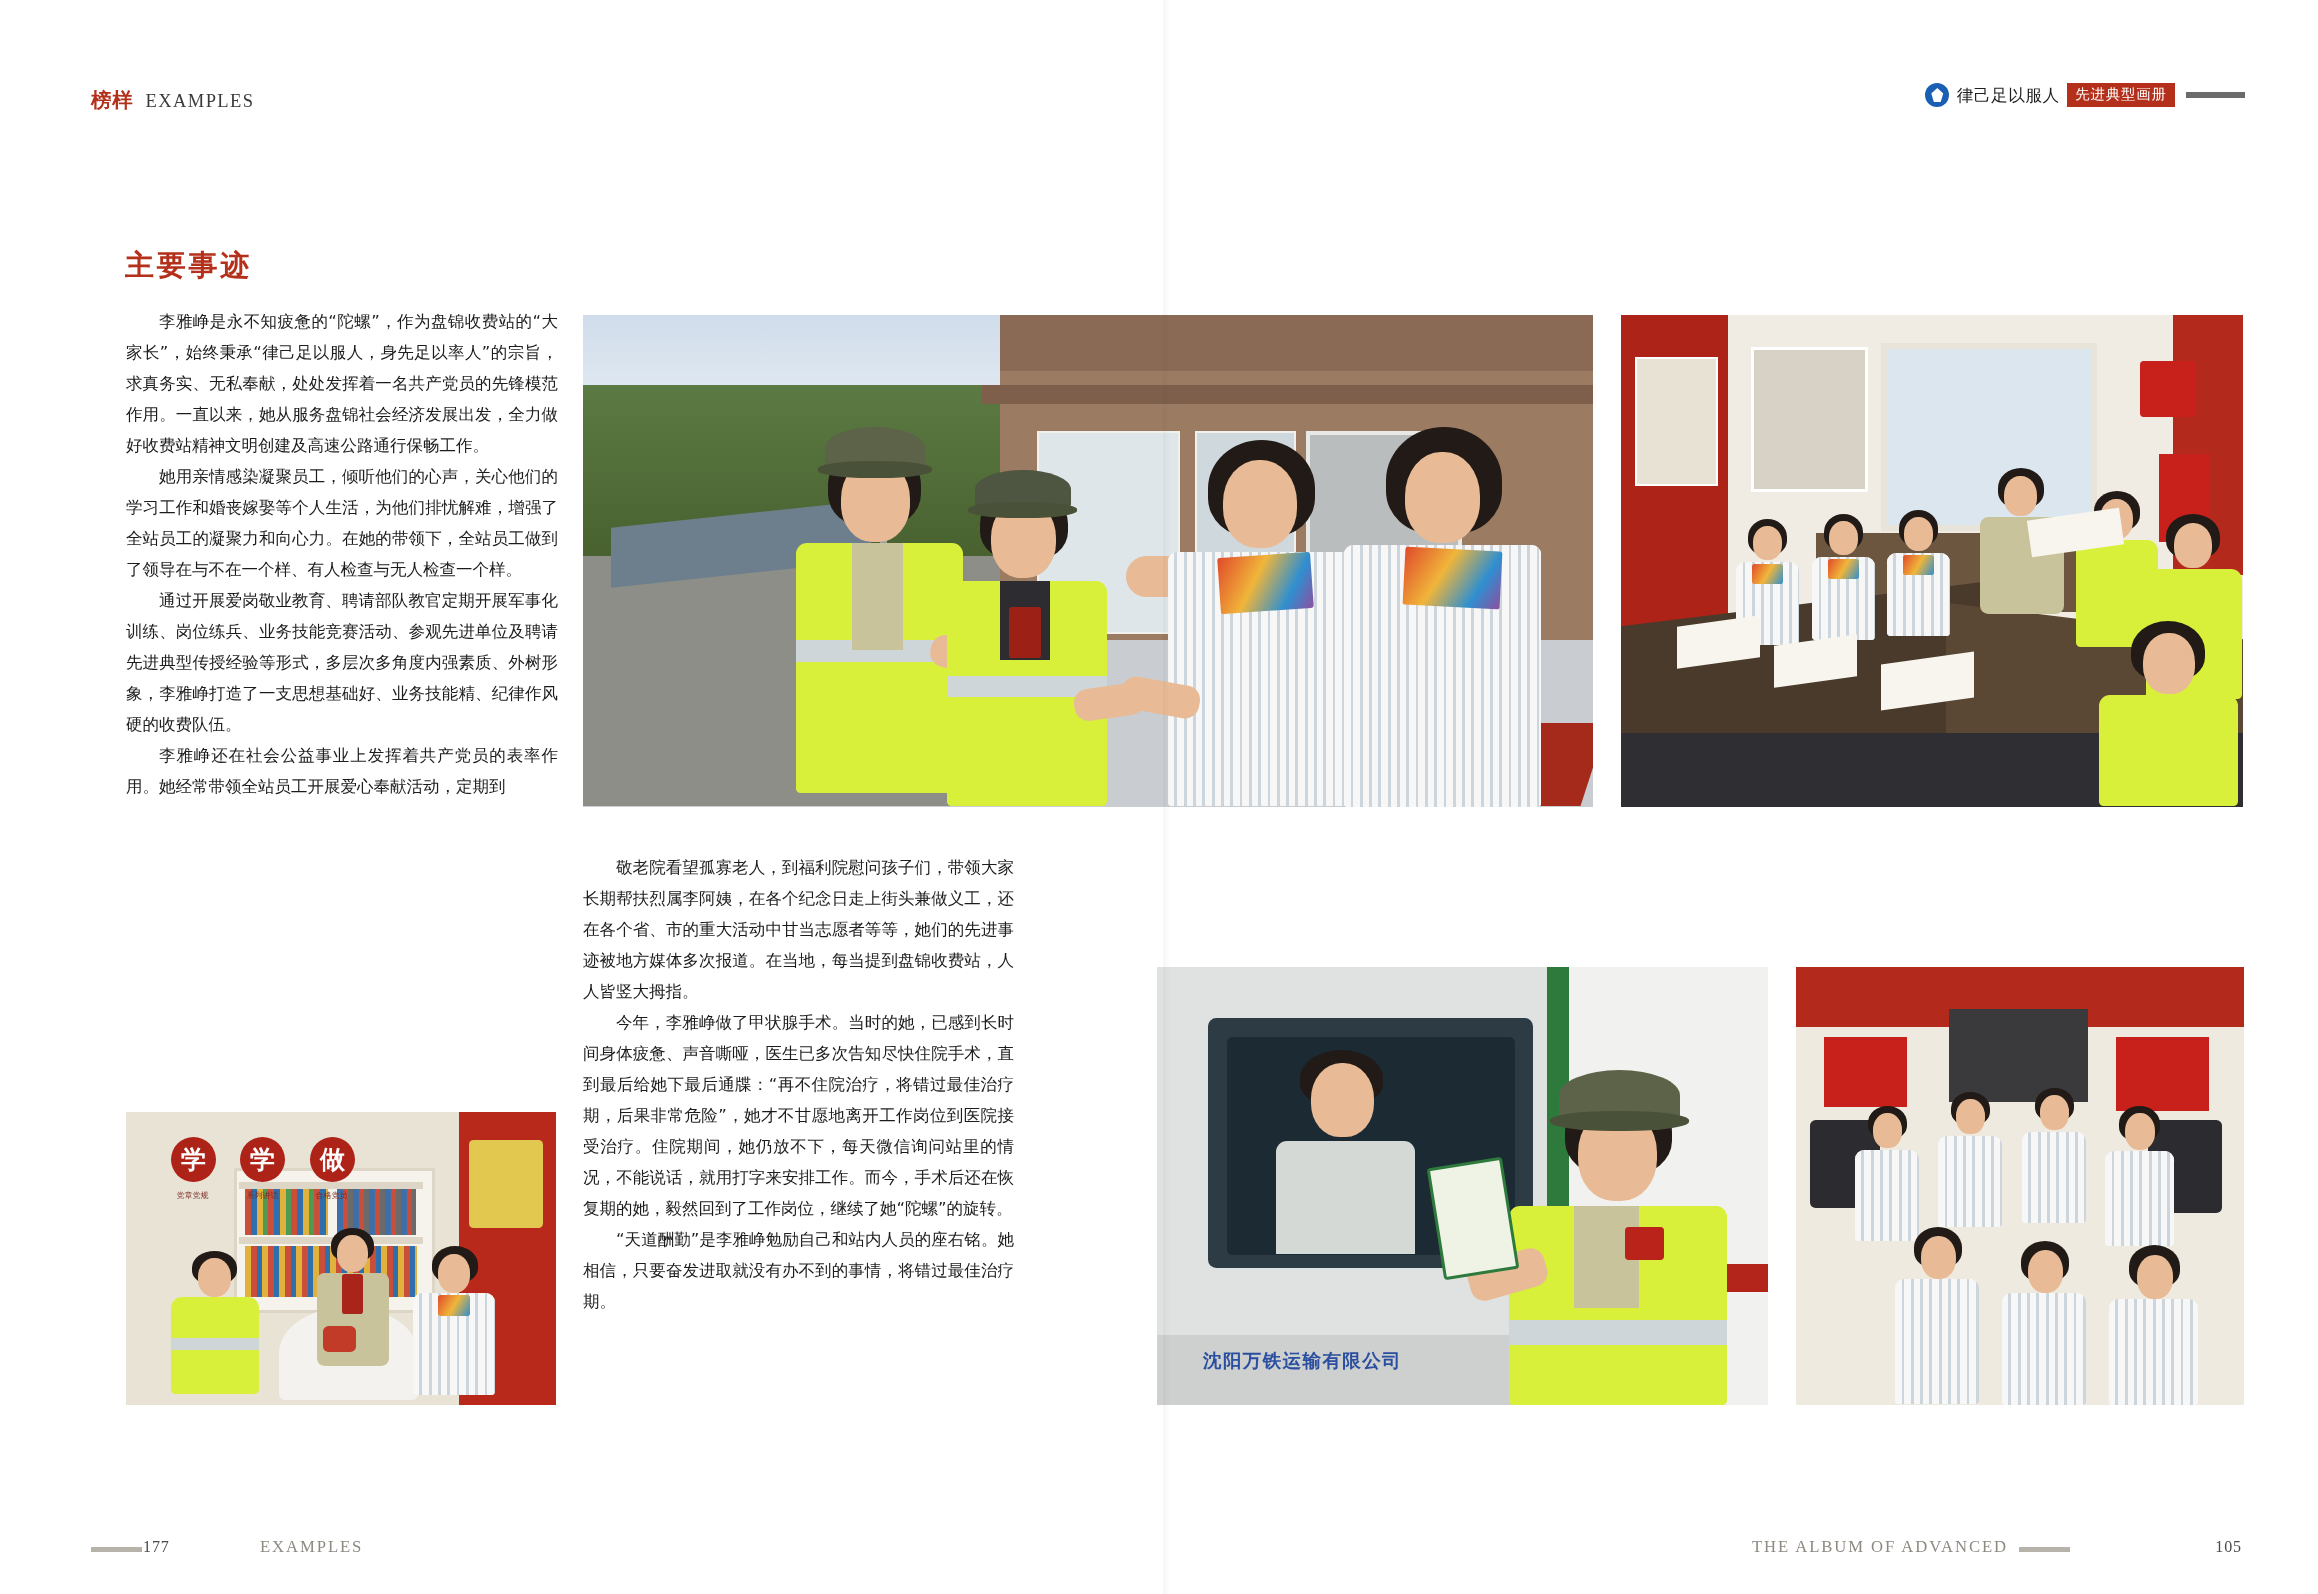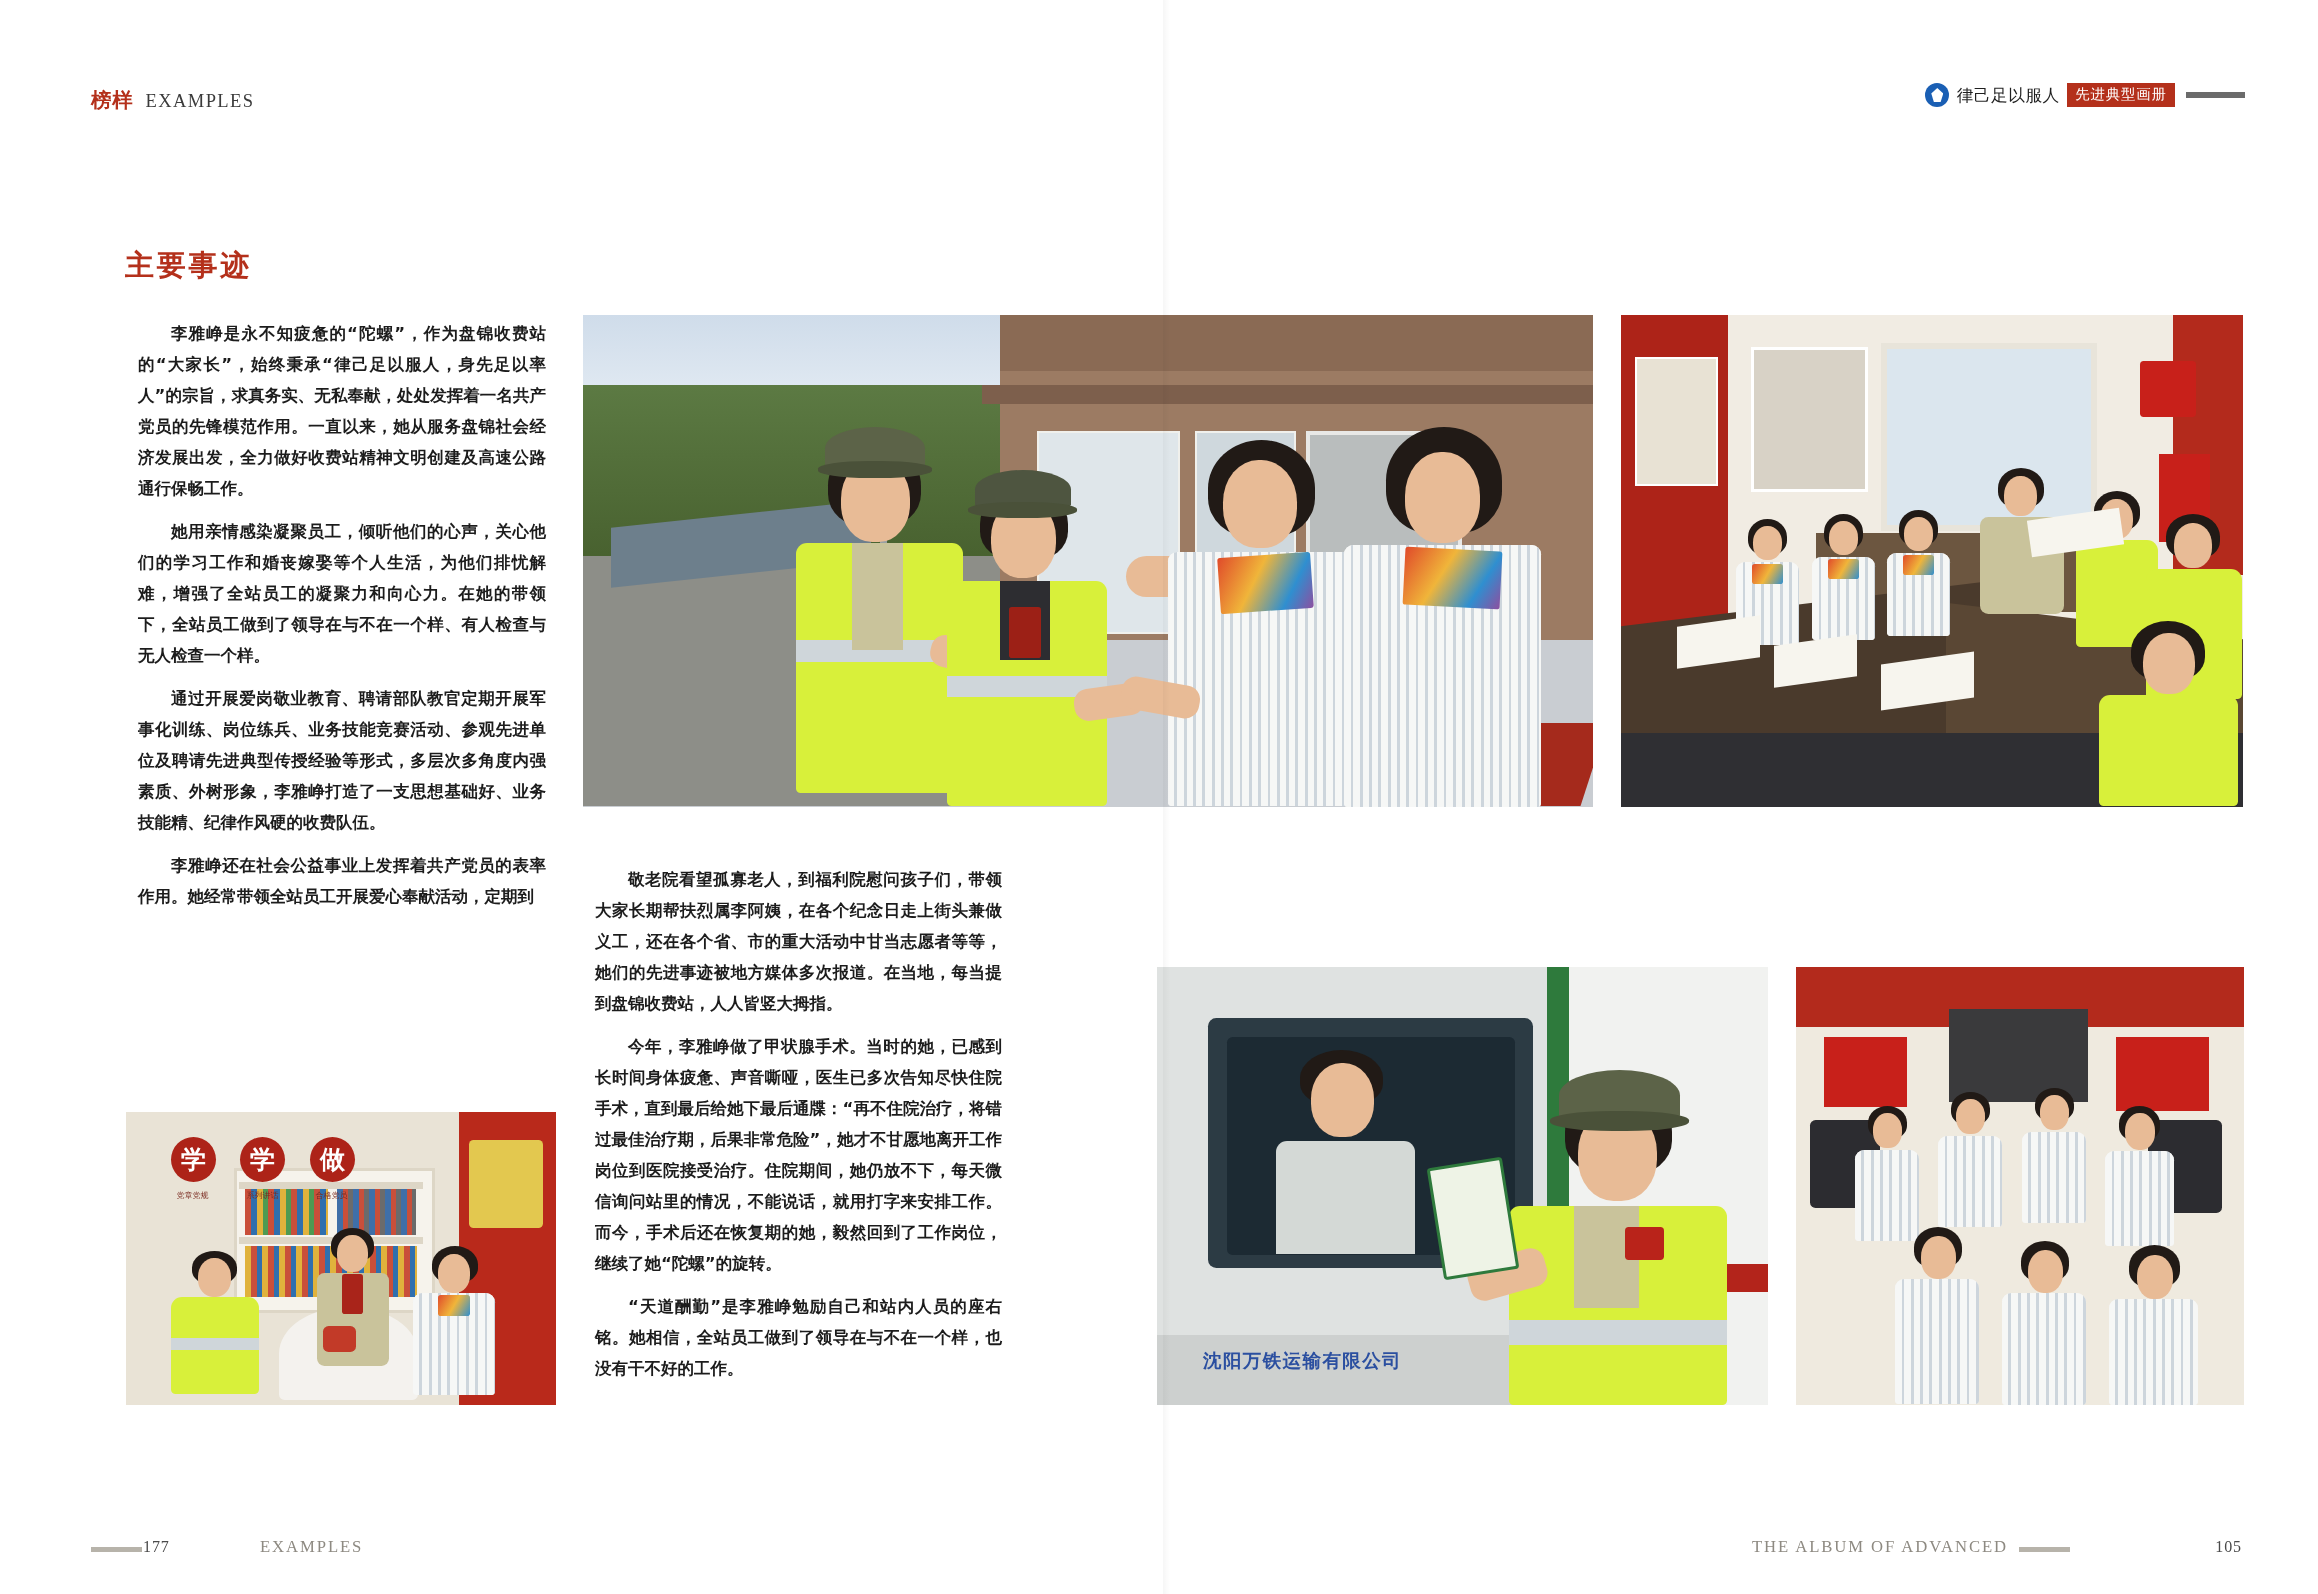--- a/index.html
+++ b/index.html
@@ -108,23 +108,22 @@
   .col {
     position: absolute;
     font-family: "DejaVu Sans", sans-serif;
     font-size: 16.5px;
     line-height: 31px;
     color: #1c1c1c;
     text-align: justify;
     text-justify: inter-ideograph;
   }
   .col p {
-    margin: 12px;
+    margin: 0;
     text-indent: 2em;
-    font-weight: bold;
   }
   #col-left {
     left: 126px;
     top: 306px;
     width: 432px;
   }
   #col-mid {
     left: 583px;
     top: 852px;
     width: 431px;
@@ -278,21 +277,21 @@
   <div class="col" id="col-left">
     <p>李雅峥是永不知疲惫的“陀螺”，作为盘锦收费站的“大家长”，始终秉承“律己足以服人，身先足以率人”的宗旨，求真务实、无私奉献，处处发挥着一名共产党员的先锋模范作用。一直以来，她从服务盘锦社会经济发展出发，全力做好收费站精神文明创建及高速公路通行保畅工作。</p>
     <p>她用亲情感染凝聚员工，倾听他们的心声，关心他们的学习工作和婚丧嫁娶等个人生活，为他们排忧解难，增强了全站员工的凝聚力和向心力。在她的带领下，全站员工做到了领导在与不在一个样、有人检查与无人检查一个样。</p>
     <p>通过开展爱岗敬业教育、聘请部队教官定期开展军事化训练、岗位练兵、业务技能竞赛活动、参观先进单位及聘请先进典型传授经验等形式，多层次多角度内强素质、外树形象，李雅峥打造了一支思想基础好、业务技能精、纪律作风硬的收费队伍。</p>
     <p>李雅峥还在社会公益事业上发挥着共产党员的表率作用。她经常带领全站员工开展爱心奉献活动，定期到</p>
   </div>
 
   <div class="col" id="col-mid">
     <p>敬老院看望孤寡老人，到福利院慰问孩子们，带领大家长期帮扶烈属李阿姨，在各个纪念日走上街头兼做义工，还在各个省、市的重大活动中甘当志愿者等等，她们的先进事迹被地方媒体多次报道。在当地，每当提到盘锦收费站，人人皆竖大拇指。</p>
     <p>今年，李雅峥做了甲状腺手术。当时的她，已感到长时间身体疲惫、声音嘶哑，医生已多次告知尽快住院手术，直到最后给她下最后通牒：“再不住院治疗，将错过最佳治疗期，后果非常危险”，她才不甘愿地离开工作岗位到医院接受治疗。住院期间，她仍放不下，每天微信询问站里的情况，不能说话，就用打字来安排工作。而今，手术后还在恢复期的她，毅然回到了工作岗位，继续了她“陀螺”的旋转。</p>
-    <p>“天道酬勤”是李雅峥勉励自己和站内人员的座右铭。她相信，全站员工做到了领导在与不在一个样，也没有干不好的工作。</p>
+    <p>“天道酬勤”是李雅峥勉励自己和站内人员的座右铭。她相信，只要奋发进取就没有办不到的事情，将错过最佳治疗期。</p>
   </div>
 
   <div class="photo" id="p1">
     <div class="ph-inner">
       <div class="sky bg-sky"></div>
       <div class="rect trees"></div>
       <div class="rect asphalt"></div>
       <div class="rect solar"></div>
       <div class="rect pole"></div>
       <div class="rect bld1"></div>

